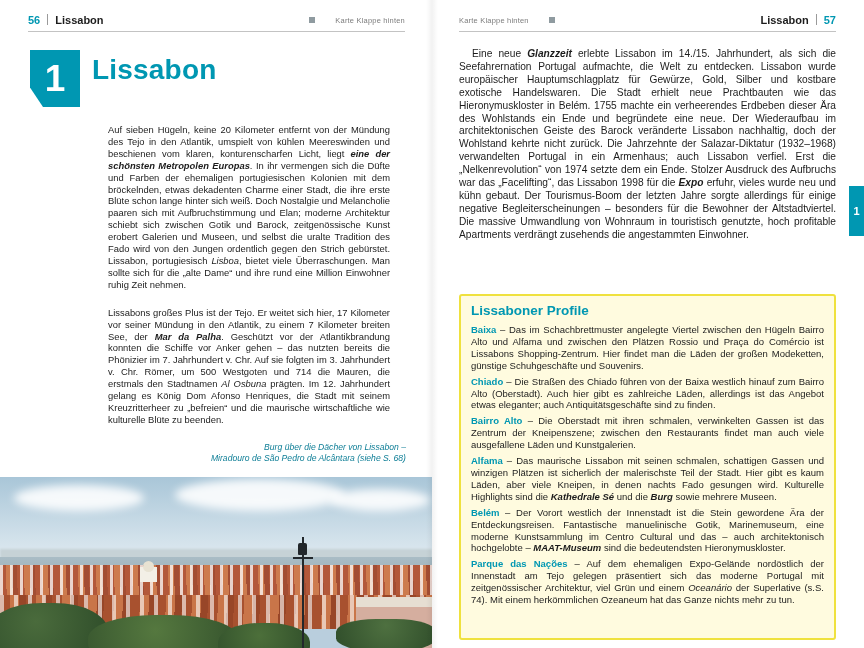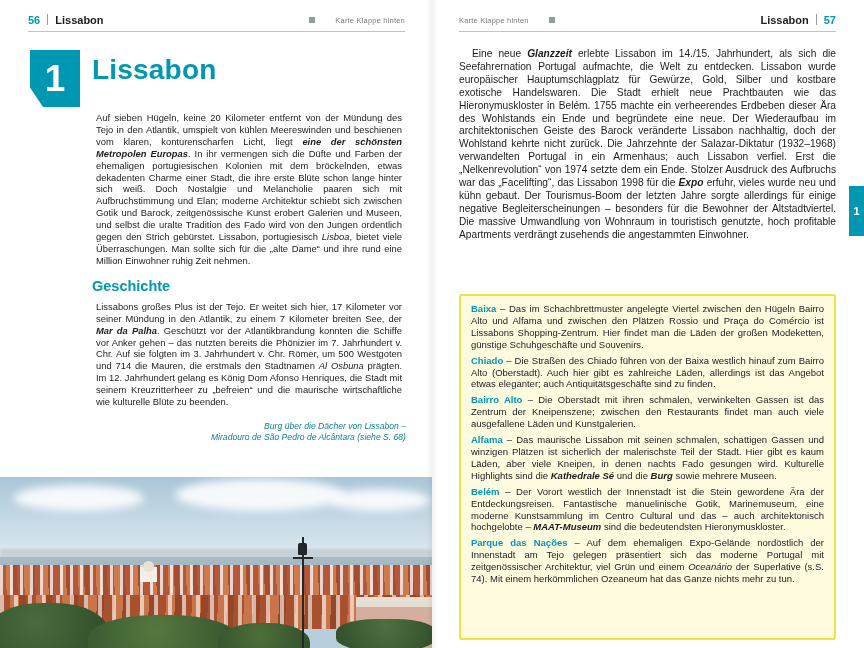--- a/index.html
+++ b/index.html
@@ -27,21 +27,21 @@
   .rule-right{left:459px;width:377px;}
 
   
   .chapter-badge{
     position:absolute;left:30px;top:50px;width:50px;height:57px;background:#0097b2;color:#fff;
     font-size:37px;font-weight:700;display:flex;align-items:center;justify-content:center;
     clip-path:polygon(0 0,100% 0,100% 100%,26% 100%,0 66%);
   }
   .page-title{position:absolute;left:92px;top:54px;font-size:28px;font-weight:700;color:#0097b2;letter-spacing:.2px;margin:0;}
   .left-col{position:absolute;left:92px;top:108px;width:314px;}
-  .bodytxt{font-size:9.4px;line-height:11.9px;text-align:justify;margin:4px;}
+  .bodytxt{font-size:9.4px;line-height:11.9px;text-align:justify;margin:16px;}
   .h-section{font-size:14.5px;font-weight:700;color:#0097b2;margin:11px 0 7px 0;}
   .caption{margin-top:13px;text-align:right;font-style:italic;font-size:8.6px;line-height:11px;color:#0e7e96;}
 
   
   .photo{position:absolute;left:0;top:477px;width:432px;height:171px;overflow:hidden;background:#b9cedd;}
   .photo *{position:absolute;}
   .ph-sky{left:0;top:0;width:432px;height:86px;background:linear-gradient(#a9c6d8,#e2ecf2);}
   .ph-cloud{background:rgba(255,255,255,.88);border-radius:50%;filter:blur(4px);}
   .ph-c1{left:14px;top:8px;width:130px;height:26px;}
   .ph-c2{left:175px;top:2px;width:170px;height:32px;}
@@ -118,21 +118,20 @@
       <span class="pgnum">57</span>
     </span>
   </div>
   <div class="hdr-rule rule-right"></div>
 
   <div class="chapter-badge">1</div>
   <h1 class="page-title">Lissabon</h1>
 
   <div class="left-col">
     <p class="bodytxt"><span>Auf sieben Hügeln, keine 20 Kilometer entfernt von der Mündung des Tejo in den Atlantik, umspielt von kühlen Meereswinden und beschienen vom klaren, konturenscharfen Licht, liegt </span><span class="s-b">eine der schönsten Metropolen Europas</span><span>. In ihr vermengen sich die Düfte und Farben der ehemaligen portugiesischen Kolonien mit dem bröckelnden, etwas dekadenten Charme einer Stadt, die ihre erste Blüte schon lange hinter sich weiß. Doch Nostalgie und Melancholie paaren sich mit Aufbruchstimmung und Elan; moderne Architektur schiebt sich zwischen Gotik und Barock, zeitgenössische Kunst erobert Galerien und Museen, und selbst die uralte Tradition des Fado wird von den Jungen ordentlich gegen den Strich gebürstet. Lissabon, portugiesisch </span><span class="s-i">Lisboa</span><span>, bietet viele Überraschungen. Man sollte sich für die „alte Dame“ und ihre rund eine Million Einwohner ruhig Zeit nehmen.</span></p>
-    <h2 class="h-section">Geschichte</h2>
     <p class="bodytxt"><span>Lissabons großes Plus ist der Tejo. Er weitet sich hier, 17 Kilometer vor seiner Mündung in den Atlantik, zu einem 7 Kilometer breiten See, der </span><span class="s-b">Mar da Palha</span><span>. Geschützt vor der Atlantikbrandung konnten die Schiffe vor Anker gehen – das nutzten bereits die Phönizier im 7. Jahrhundert v. Chr. Auf sie folgten im 3. Jahrhundert v. Chr. Römer, um 500 Westgoten und 714 die Mauren, die erstmals den Stadtnamen </span><span class="s-i">Al Osbuna</span><span> prägten. Im 12. Jahrhundert gelang es König Dom Afonso Henriques, die Stadt mit seinem Kreuzritterheer zu „befreien“ und die maurische wirtschaftliche wie kulturelle Blüte zu beenden.</span></p>
     <div class="caption">
       <div>Burg über die Dächer von Lissabon –</div>
       <div>Miradouro de São Pedro de Alcântara (siehe S. 68)</div>
     </div>
   </div>
 
   <div class="photo">
     <div class="ph-sky"></div>
     <div class="ph-cloud ph-c1"></div>
@@ -151,20 +150,21 @@
     <div class="ph-bush-right"></div>
     <div class="ph-pole"></div>
     <div class="ph-crossarm"></div>
     <div class="ph-lantern"></div>
     <div class="ph-finial"></div>
   </div>
 
   <p class="right-body"><span>Eine neue </span><span class="s-b">Glanzzeit</span><span> erlebte Lissabon im 14./15. Jahrhundert, als sich die Seefahrernation Portugal aufmachte, die Welt zu entdecken. Lissabon wurde europäischer Hauptumschlagplatz für Gewürze, Gold, Silber und kostbare exotische Handelswaren. Die Stadt erhielt neue Prachtbauten wie das Hieronymuskloster in Belém. 1755 machte ein verheerendes Erdbeben dieser Ära des Wohlstands ein Ende und begründete eine neue. Der Wiederaufbau im architektonischen Geiste des Barock veränderte Lissabon nachhaltig, doch der Wohlstand kehrte nicht zurück. Die Jahrzehnte der Salazar-Diktatur (1932–1968) verwandelten Portugal in ein Armenhaus; auch Lissabon verfiel. Erst die „Nelkenrevolution“ von 1974 setzte dem ein Ende. Stolzer Ausdruck des Aufbruchs war das „Facelifting“, das Lissabon 1998 für die </span><span class="s-b">Expo</span><span> erfuhr, vieles wurde neu und kühn gebaut. Der Tourismus-Boom der letzten Jahre sorgte allerdings für einige negative Begleiterscheinungen – besonders für die Bewohner der Altstadtviertel. Die massive Umwandlung von Wohnraum in touristisch genutzte, hoch profitable Apartments verdrängt zusehends die angestammten Einwohner.</span></p>
 
   <aside class="profile-box">
+    <h3 class="profile-title">Lissaboner Profile</h3>
     <p class="entry"><span class="term">Baixa</span><span><span> – Das im Schachbrettmuster angelegte Viertel zwischen den Hügeln Bairro Alto und Alfama und zwischen den Plätzen Rossio und Praça do Comércio ist Lissabons Shopping-Zentrum. Hier findet man die Läden der großen Modeketten, günstige Schuhgeschäfte und Souvenirs.</span></span></p>
     <p class="entry"><span class="term">Chiado</span><span><span> – Die Straßen des Chiado führen von der Baixa westlich hinauf zum Bairro Alto (Oberstadt). Auch hier gibt es zahlreiche Läden, allerdings ist das Angebot etwas eleganter; auch Antiquitätsgeschäfte sind zu finden.</span></span></p>
     <p class="entry"><span class="term">Bairro Alto</span><span><span> – Die Oberstadt mit ihren schmalen, verwinkelten Gassen ist das Zentrum der Kneipenszene; zwischen den Restaurants findet man auch viele ausgefallene Läden und Kunstgalerien.</span></span></p>
     <p class="entry"><span class="term">Alfama</span><span><span> – Das maurische Lissabon mit seinen schmalen, schattigen Gassen und winzigen Plätzen ist sicherlich der malerischste Teil der Stadt. Hier gibt es kaum Läden, aber viele Kneipen, in denen nachts Fado gesungen wird. Kulturelle Highlights sind die </span><span class="s-b">Kathedrale Sé</span><span> und die </span><span class="s-b">Burg</span><span> sowie mehrere Museen.</span></span></p>
     <p class="entry"><span class="term">Belém</span><span><span> – Der Vorort westlich der Innenstadt ist die Stein gewordene Ära der Entdeckungsreisen. Fantastische manuelinische Gotik, Marinemuseum, eine moderne Kunstsammlung im Centro Cultural und das – auch architektonisch hochgelobte – </span><span class="s-b">MAAT-Museum</span><span> sind die bedeutendsten Hieronymuskloster.</span></span></p>
     <p class="entry"><span class="term">Parque das Nações</span><span><span> – Auf dem ehemaligen Expo-Gelände nordöstlich der Innenstadt am Tejo gelegen präsentiert sich das moderne Portugal mit zeitgenössischer Architektur, viel Grün und einem </span><span class="s-i">Oceanário</span><span> der Superlative (s.S. 74). Mit einem herkömmlichen Ozeaneum hat das Ganze nichts mehr zu tun.</span></span></p>
   </aside>
 
   <div class="edge-tab">1</div>
   <div class="gutter"></div>

